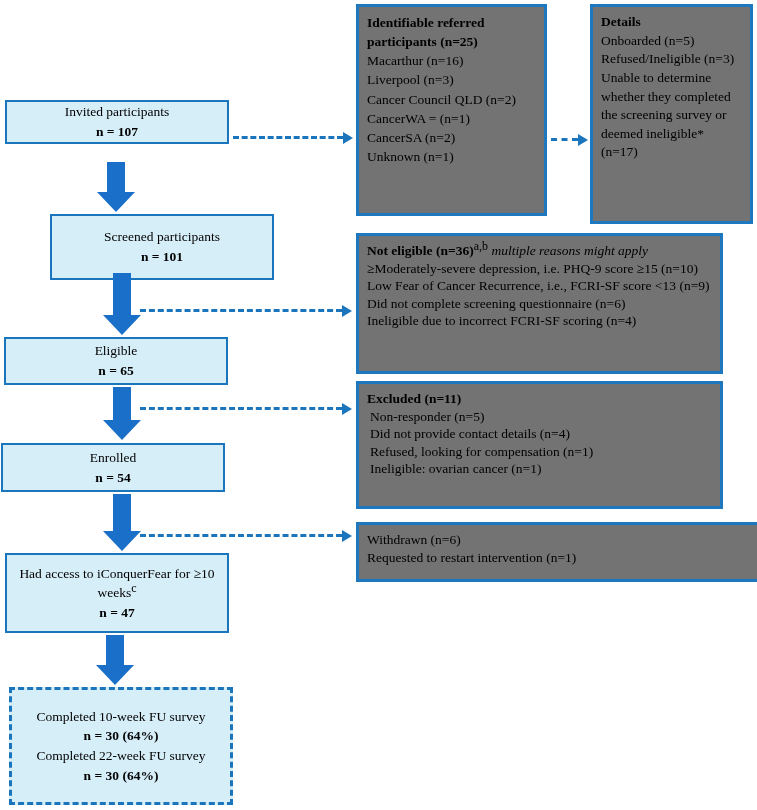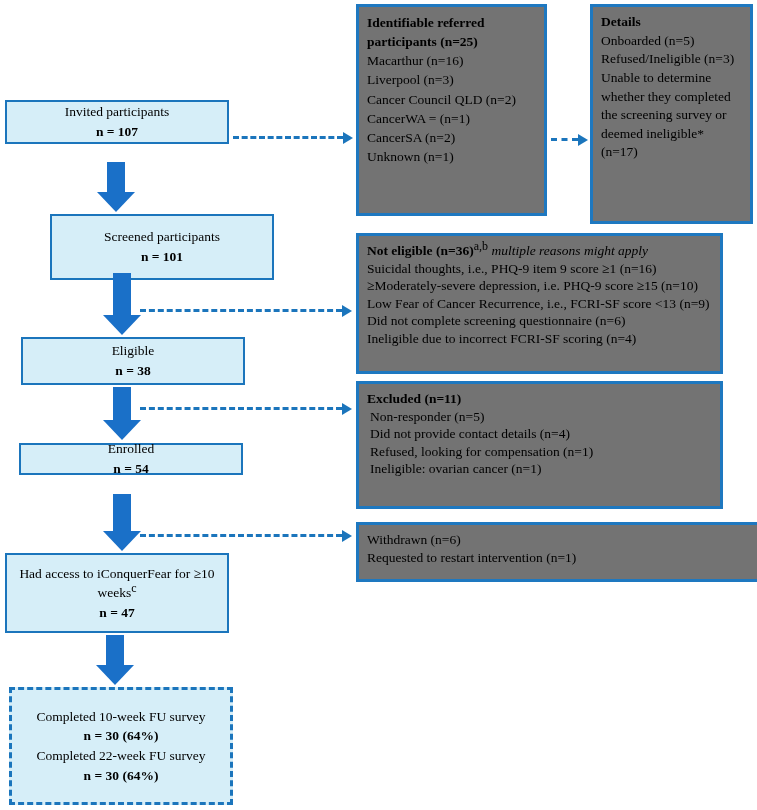--- a/index.html
+++ b/index.html
@@ -47,26 +47,26 @@
   <div class="box leftbox" style="left:5px;top:100px;width:224px;height:44px;">
     <div>Invited participants</div>
     <div class="bold">n = 107</div>
   </div>
 
   <div class="box leftbox" style="left:5px;top:214px;width:224px;height:66px;margin-left:45px;">
     <div>Screened participants</div>
     <div class="bold">n = 101</div>
   </div>
 
-  <div class="box leftbox" style="left:21px;top:337px;width:224px;height:48px;">
+  <div class="box leftbox" style="left:4px;top:337px;width:224px;height:48px;">
     <div>Eligible</div>
-    <div class="bold">n = 38</div>
+    <div class="bold">n = 65</div>
   </div>
 
-  <div class="box leftbox" style="left:19px;top:443px;width:224px;height:32px;">
+  <div class="box leftbox" style="left:1px;top:443px;width:224px;height:49px;">
     <div>Enrolled</div>
     <div class="bold">n = 54</div>
   </div>
 
   <div class="box leftbox" style="left:5px;top:553px;width:224px;height:80px;padding:0 10px;">
     <div><span>Had access to iConquerFear for ≥10 weeks</span><sup>c</sup></div>
     <div class="bold">n = 47</div>
   </div>
 
   <div class="box leftbox dashed" style="left:9px;top:687px;width:224px;height:118px;">
@@ -88,21 +88,20 @@
 
   <div class="box rightbox" style="left:590px;top:4px;width:163px;height:220px;">
     <div class="bold det-line">Details</div>
     <div class="det-line">Onboarded (n=5)</div>
     <div class="det-line">Refused/Ineligible (n=3)</div>
     <div class="det-line">Unable to determine whether they completed the screening survey or deemed ineligible* (n=17)</div>
   </div>
 
   <div class="box rightbox wide" style="left:356px;top:233px;width:367px;height:141px;">
     <div><span class="bold">Not eligible (n=36)</span><sup>a,b</sup><span class="italic"> multiple reasons might apply</span></div>
-    <div>Suicidal thoughts, i.e., PHQ-9 item 9 score ≥1  (n=16)</div>
     <div>≥Moderately-severe depression, i.e. PHQ-9 score ≥15 (n=10)</div>
     <div>Low Fear of Cancer Recurrence, i.e., FCRI-SF score &lt;13 (n=9)</div>
     <div>Did not complete screening questionnaire (n=6)</div>
     <div>Ineligible due to incorrect FCRI-SF scoring (n=4)</div>
   </div>
 
   <div class="box rightbox wide" style="left:356px;top:381px;width:367px;height:128px;">
     <div class="bold">Excluded (n=11)</div>
     <div style="padding-left:3px;">Non-responder (n=5)</div>
     <div style="padding-left:3px;">Did not provide contact details (n=4)</div>

